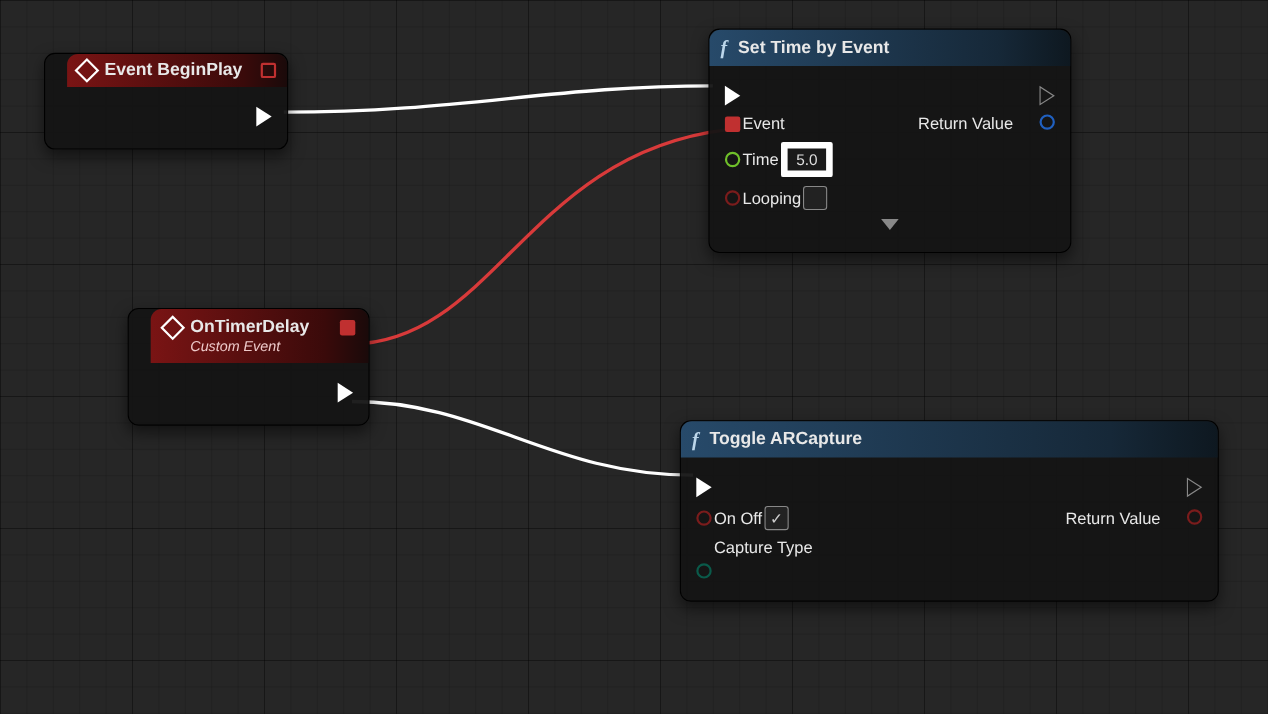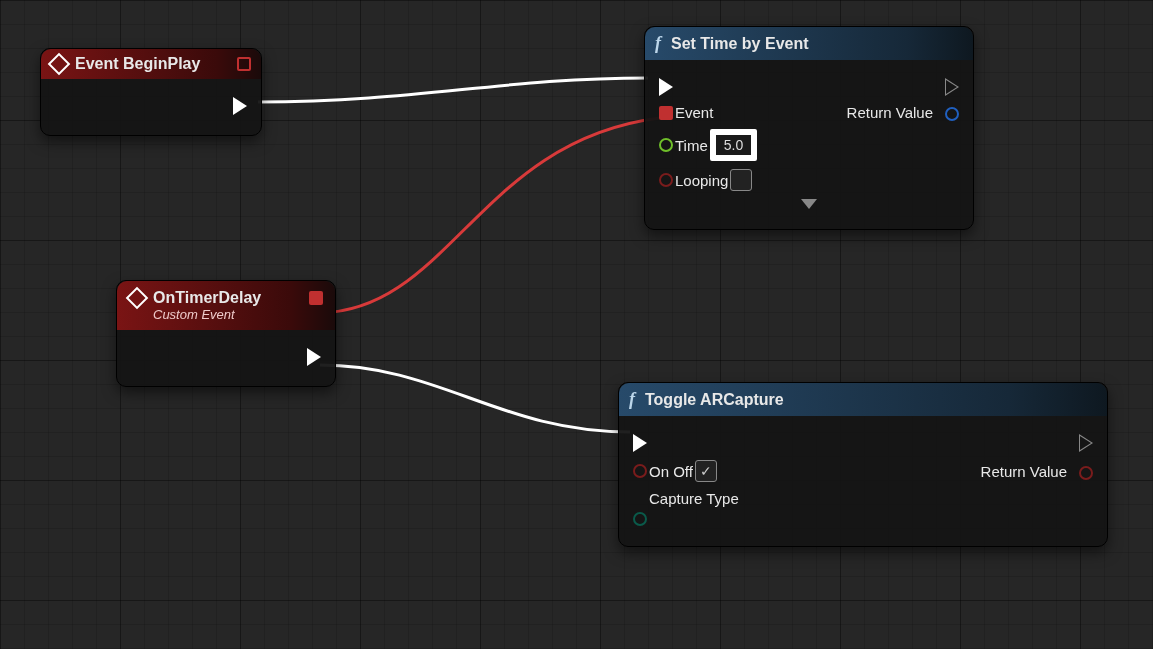--- a/index.html
+++ b/index.html
@@ -26,27 +26,27 @@
     border-radius: 10px;
     box-shadow: 0 6px 14px rgba(0,0,0,0.5);
     color:#e8e8e8;
   }
   .node-header {
     display:flex; align-items:center; gap:8px;
     padding:6px 10px;
     border-top-left-radius:10px; border-top-right-radius:10px;
     font-size:16px; font-weight:600;
   }
-  .hdr-red { background: linear-gradient(90deg,#7a1414 0%, #3a0a0a 80%, #1a0a0a 100%); }
+  .hdr-red { background: linear-gradient(90deg,#7a1414 0%, #3a0a0a 80%, #1a0a0a 100%); margin-left: 20px; }
   .hdr-blue { background: linear-gradient(90deg,#274a6a 0%, #162838 80%, #0e1820 100%); }
   .subtitle { font-size:13px; font-style:italic; color:#eecaca; font-weight:400; }
   .node-body { padding:10px 14px 12px 14px; font-size:15px; }
   .row { display:flex; justify-content:space-between; align-items:center; margin:8px 0; gap:12px;}
   .left { display:flex; align-items:center; gap:2px; }
-  .right { display:flex; align-items:flex-end; gap:12px; }
+  .right { display:flex; align-items:flex-start; gap:24px; }
   .input-box {
     background:#1a1a1a; border:6px solid #ffffff; border-radius:2px;
     padding:2px 8px; font-size:14px; color:#ddd; min-width:36px; text-align:center;
   }
   .checkbox {
     width:22px; height:22px; border:1px solid #888; border-radius:3px;
     background:#222; display:flex; align-items:center; justify-content:center;
     font-size:14px; color:#ccc;
   }
   .select {

